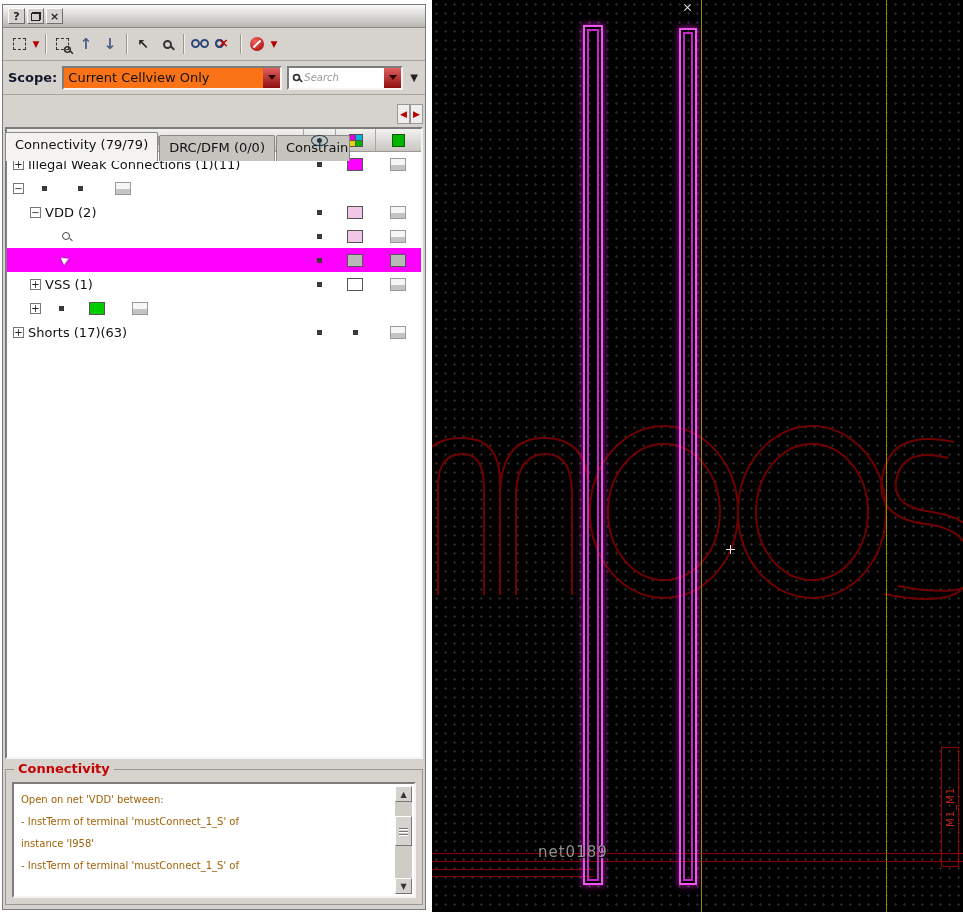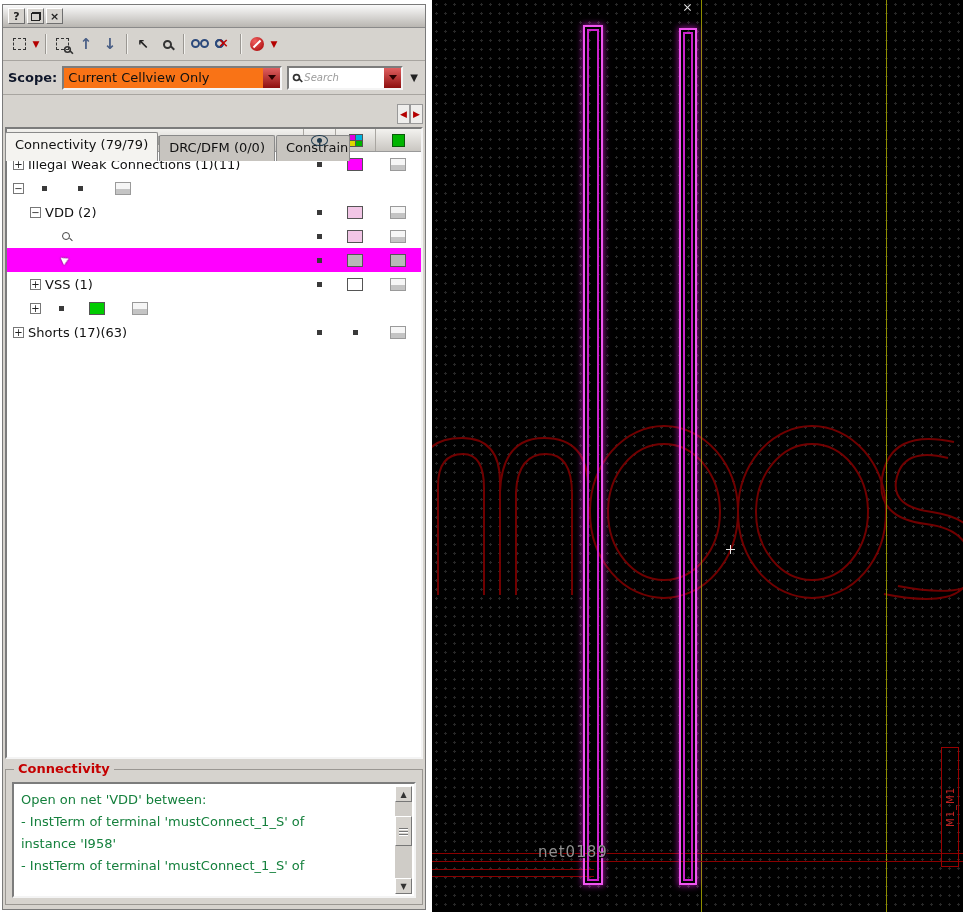--- a/index.html
+++ b/index.html
@@ -117,21 +117,21 @@
                filter:drop-shadow(0 0 1px #333); }
 
   
   .desc-group { flex:none; height:136px; margin:8px 2px 4px; border:1px solid #9a9792;
                 position:relative; background:#d6d3ce; }
   .desc-title { position:absolute; top:-9px; left:8px; background:#d6d3ce; padding:0 4px;
                 color:#c40000; font-weight:bold; font-size:13px; }
   .desc-box { position:absolute; left:6px; right:6px; top:12px; bottom:6px; background:#fff;
               border:2px solid; border-color:#7c7c7c #f4f4f4 #f4f4f4 #7c7c7c;
               padding:5px 24px 5px 7px; overflow:hidden; }
-  .dline { font-size:13px; line-height:22px; color:#15803d; white-space:nowrap; }
+  .dline { font-size:10px; line-height:22px; color:#a16207; white-space:nowrap; }
   .vscroll { position:absolute; right:2px; top:2px; bottom:2px; width:17px; background:#cfccc7;
              display:flex; flex-direction:column; }
   .sbtn { height:16px; background:#d6d3ce; border:1px solid; border-color:#fff #777 #777 #fff;
           font-size:8px; color:#333; display:flex; align-items:center; justify-content:center; flex:none; }
   .sthumb { height:30px; margin:14px 0; background:#d6d3ce; border:1px solid;
             border-color:#fff #777 #777 #fff; display:flex; flex-direction:column;
             align-items:center; justify-content:center; gap:2px; }
   .sthumb i { width:9px; height:1px; background:#777; box-shadow:0 1px 0 #fff; }
 
   

